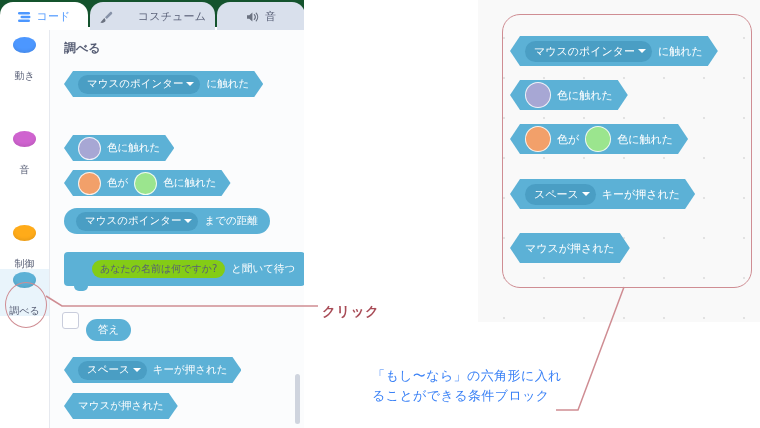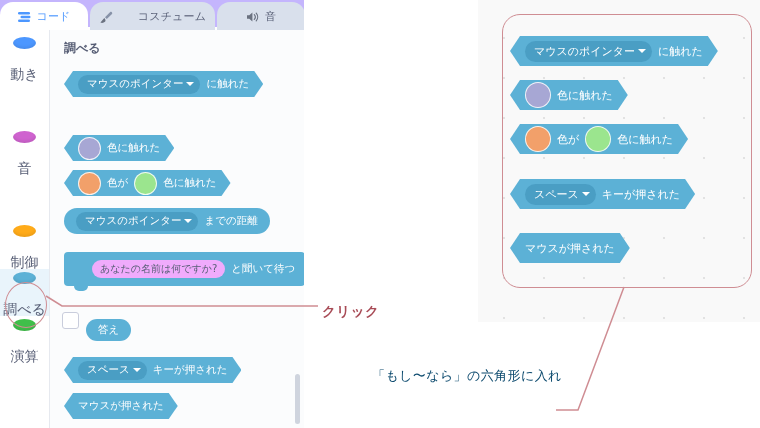--- a/index.html
+++ b/index.html
@@ -15,21 +15,21 @@
   
   #editor{
     position:absolute;left:0;top:0;width:304px;height:428px;
     background:#ffffff;
     overflow:hidden;
   }
 
   
   #tabbar{
     position:absolute;left:0;top:0;width:304px;height:27px;
-    background:#c4b5fd;
+    background:#14532d;
   }
   .tab{
     position:absolute;top:2px;height:30px;
     border-top-left-radius:13px;border-top-right-radius:13px;
     display:flex;align-items:center;justify-content:center;
     gap:5px;
     font-size:11px;
     color:#575e75;
     letter-spacing:.2px;
     box-sizing:border-box;
@@ -54,21 +54,21 @@
     position:absolute;left:0;width:49px;height:47px;
     display:flex;flex-direction:column;align-items:center;justify-content:flex-start;
     padding-top:3px;box-sizing:border-box;
   }
   .cat.sel{background:#e9f4fb;}
   .cat .dot{
     width:23px;height:23px;border-radius:50%;
     box-shadow:inset 0 -2px 3px rgba(0,0,0,.08);
   }
   .cat .clabel{
-    margin-top:18px;font-size:14px;color:#575e75;white-space:nowrap;
+    margin-top:18px;font-size:10px;color:#575e75;white-space:nowrap;
     line-height:1;
   }
 
   
   #palette{
     position:absolute;left:50px;top:30px;width:254px;height:398px;
     background:#fbfcfd;
     overflow:hidden;
   }
   #palette-title{
@@ -120,21 +120,21 @@
   .drop .arrow{
     width:0;height:0;border-left:4px solid transparent;border-right:4px solid transparent;
     border-top:4.5px solid #ffffff;
   }
   .swatch{
     width:21px;height:21px;border-radius:50%;
     border:1.5px solid rgba(255,255,255,.85);
     display:inline-block;
   }
   .txtfield{
-    background:#f0abfc;color:#575e75;border-radius:10px;
+    background:#84cc16;color:#575e75;border-radius:10px;
     height:18px;padding:0 8px;display:inline-flex;align-items:center;
     font-size:10px;
   }
   .gap{display:inline-block;width:6px;}
 
   .chk{
     position:absolute;
     width:15px;height:15px;background:#fff;
     border:1px solid #c9cddc;border-radius:3px;
   }
@@ -175,21 +175,21 @@
     border:1.6px solid #cf8d93;border-radius:50%;
     pointer-events:none;
   }
   #svg-anno{position:absolute;left:0;top:0;width:760px;height:428px;pointer-events:none;}
   #click-label{
     position:absolute;left:322px;top:303px;
     color:#a84b56;font-size:13.5px;font-weight:bold;letter-spacing:.5px;
   }
   #caption{
     position:absolute;left:372px;top:366px;
-    color:#0c4a6e;font-size:13px;line-height:1.55;letter-spacing:.4px;
+    color:#3b82f6;font-size:13px;line-height:1.55;letter-spacing:.4px;
   }
 </style>
 </head>
 <body>
 
 <div id="editor">
 
   <div id="tabbar">
 
     <div class="tab active" id="tab-code">
@@ -235,24 +235,20 @@
       <span class="clabel">音</span>
     </div>
     <div class="cat" style="top:192px">
       <span class="dot" style="background:#ffab19"></span>
       <span class="clabel">制御</span>
     </div>
     <div class="cat sel" style="top:239px">
       <span class="dot" style="background:#5cb1d6"></span>
       <span class="clabel">調べる</span>
     </div>
-    <div class="cat" style="top:286px">
-      <span class="dot" style="background:#40bf4a"></span>
-      <span class="clabel">演算</span>
-    </div>
   </div>
 
   <div id="palette">
     <div id="palette-title">調べる</div>
 
     <div class="blk hexb" style="left:14px;top:41px;">
       <span class="drop">
         <span>マウスのポインター</span>
         <span class="arrow"></span>
       </span>
@@ -362,13 +358,14 @@
 
   <polyline points="46,296 62,306 318,306" fill="none" stroke="#cf8d93" stroke-width="1.5"></polyline>
 
   <polyline points="624,287 578,410 556,410" fill="none" stroke="#cf8d93" stroke-width="1.5"></polyline>
 </svg>
 
 <div id="click-label">クリック</div>
 
 <div id="caption">
   <div>「もし〜なら」の六角形に入れ</div>
+  <div>ることができる条件ブロック</div>
 </div>
 
 </body></html>

